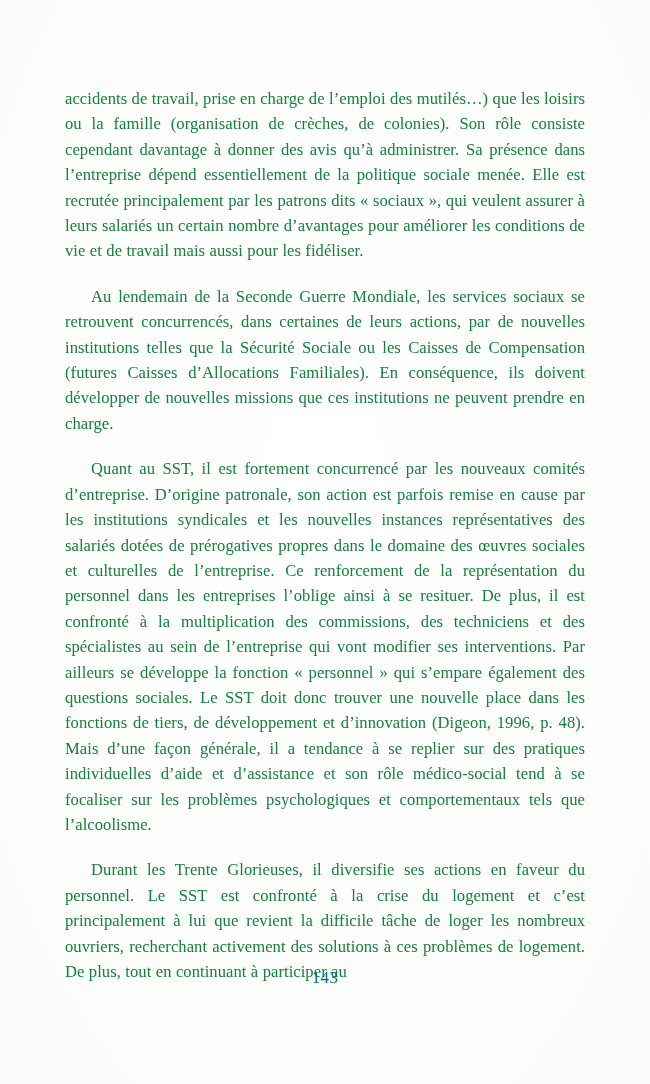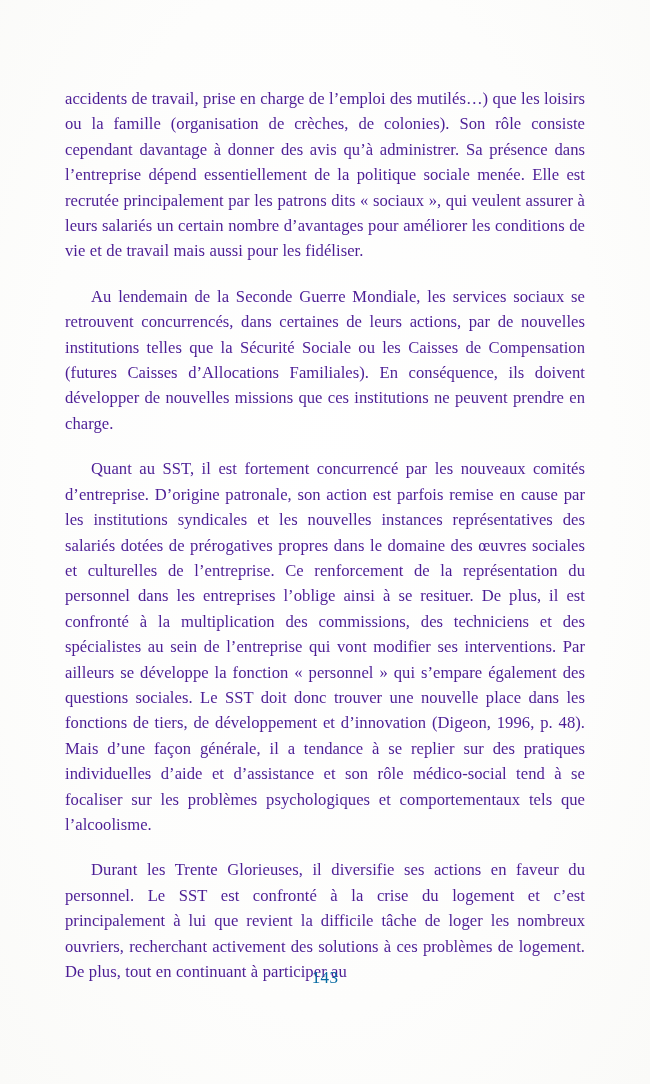--- a/index.html
+++ b/index.html
@@ -42,21 +42,21 @@
 
   .para {
     margin: 0 0 20px 0;
     font-size: 16.6px;
     line-height: 25.4px;
     text-align: justify;
     text-justify: inter-word;
     
     letter-spacing: 0.05px;
     word-spacing: 0.2px;
-    color: #4c1d95;
+    color: #15803d;
   }
 
   
   .para.continued {
     text-indent: 0;
   }
 
   
   .para.indented {
     text-indent: 26px;

